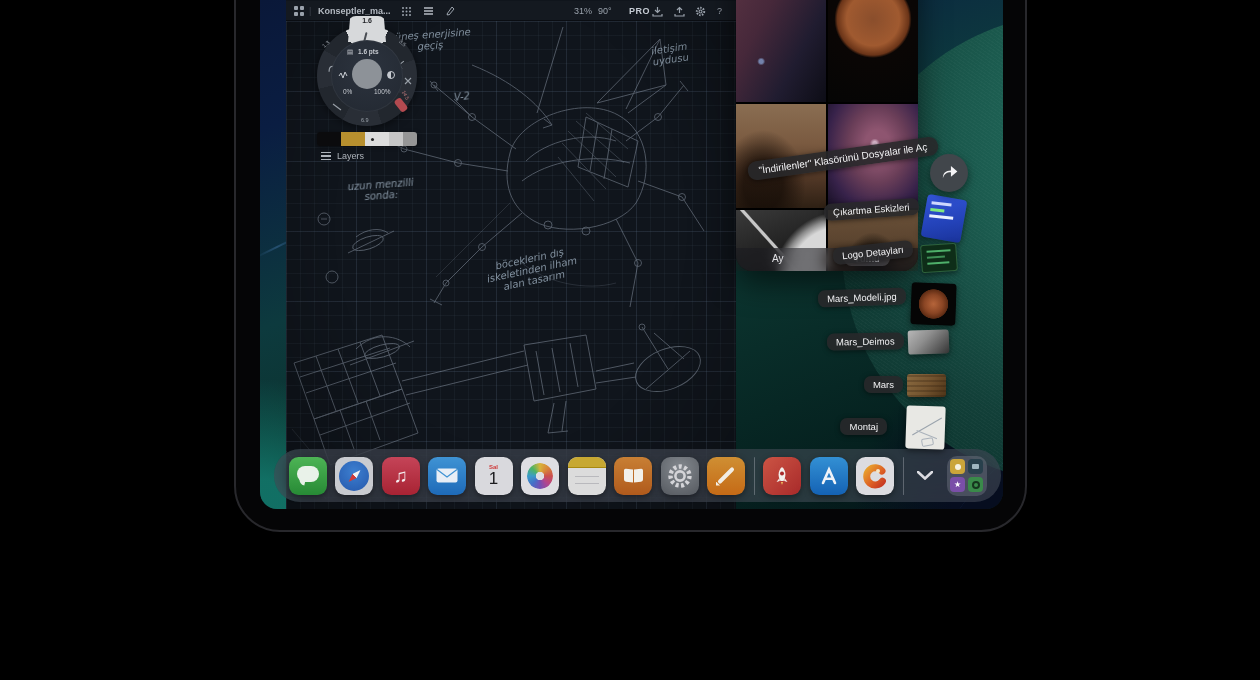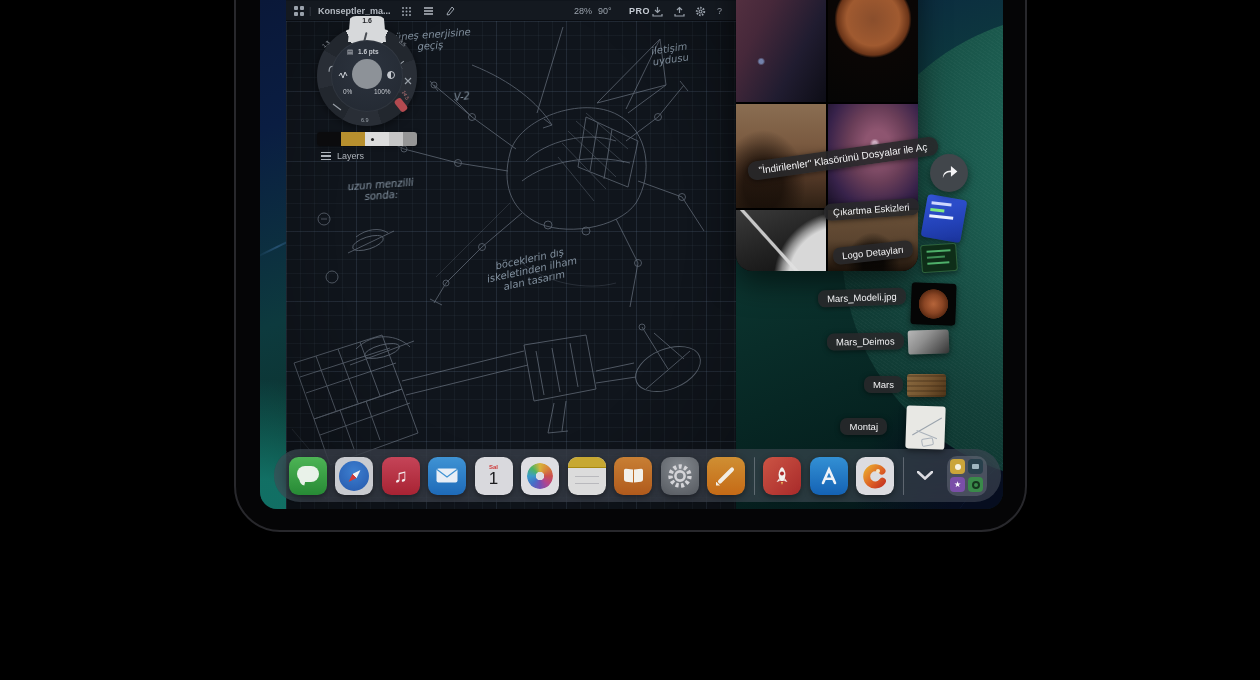--- a/index.html
+++ b/index.html
@@ -164,21 +164,21 @@
                   <path d="M1 9 h9"></path>
                 </g>
                 <path d="M1 12 h9" stroke="#7d8term4" stroke-width="1"></path>
               </svg>
        </span>
        <span class="t" style="left:159px">
          <svg width="10" height="10" viewBox="0 0 10 10">
                 <path d="M2 8 L7 1 L9 3 L4 9 Z M2 8 L2.6 9.4" stroke="#9aa2ac" stroke-width="1" fill="none"></path>
               </svg>
        </span>
-       <span class="t" style="left:288px">28%</span>
+       <span class="t" style="left:288px">31%</span>
        <span class="t" style="left:312px">90°</span>
        <span class="t" style="left:343px;color:#c6ccd4;font-weight:bold;letter-spacing:.5px">PRO</span>
        <span class="t" style="left:366px">
          <svg width="11" height="11" viewBox="0 0 11 11">
                 <g stroke="#9aa2ac" stroke-width="1.2" fill="none">
                   <path d="M5.5 1 v5 M3 4 l2.5 2.5 L8 4"></path>
                   <path d="M1 8 v2 h9 v-2"></path>
                 </g>
               </svg>
        </span>
@@ -315,20 +315,24 @@
      <div class="ph" style="left:92px;top:158px;width:90px;height:104px;background:
        radial-gradient(circle at 52% 38%, rgba(230,200,220,.85) 0 2px, rgba(230,200,220,0) 5px),
        radial-gradient(ellipse at 55% 40%, #8e5570 0 18%, #6a3e58 42%, #37224a 72%, #150f22 100%)"></div>
      <div class="ph" style="left:0;top:264px;width:90px;height:61px;background:
        linear-gradient(48deg, rgba(0,0,0,0) 40%, rgba(225,225,225,.85) 41% 43%, rgba(0,0,0,0) 44%),
        radial-gradient(circle at 118% 115%, #d8d8d8 0 42%, #8a8a8a 48%, rgba(0,0,0,0) 54%),
        linear-gradient(160deg,#3a3a3a 0%,#222 55%,#101010 100%)"></div>
      <div class="ph" style="left:92px;top:264px;width:90px;height:61px;background:
        radial-gradient(ellipse at 50% 90%, rgba(8,6,4,.9) 0 16%, rgba(8,6,4,0) 42%),
        linear-gradient(180deg,#6a5138 0%,#5c4530 48%,#3a2a1c 78%,#1c120a 100%)"></div>
+     <div class="album-bar">
+       <span class="name">Ay</span>
+       <span class="filter-pill">Tümü</span>
+     </div>
    </div>
 
    <div class="pill" style="left:487px;top:203px;transform:rotate(-8deg);font-size:10px;padding:4px 11px;border-radius:9px">"İndirilenler" Klasörünü Dosyalar ile Aç</div>
 
    <div class="share-btn">
      <svg width="20" height="18" viewBox="0 0 30 28">
        <path d="M18 10 L18 3 L28 11.5 L18 20 L18 13 C11 13 7.5 16 5.5 22 C5.5 14 9.5 10.5 18 10 Z" fill="#f4f4f6"></path>
      </svg>
    </div>
 

